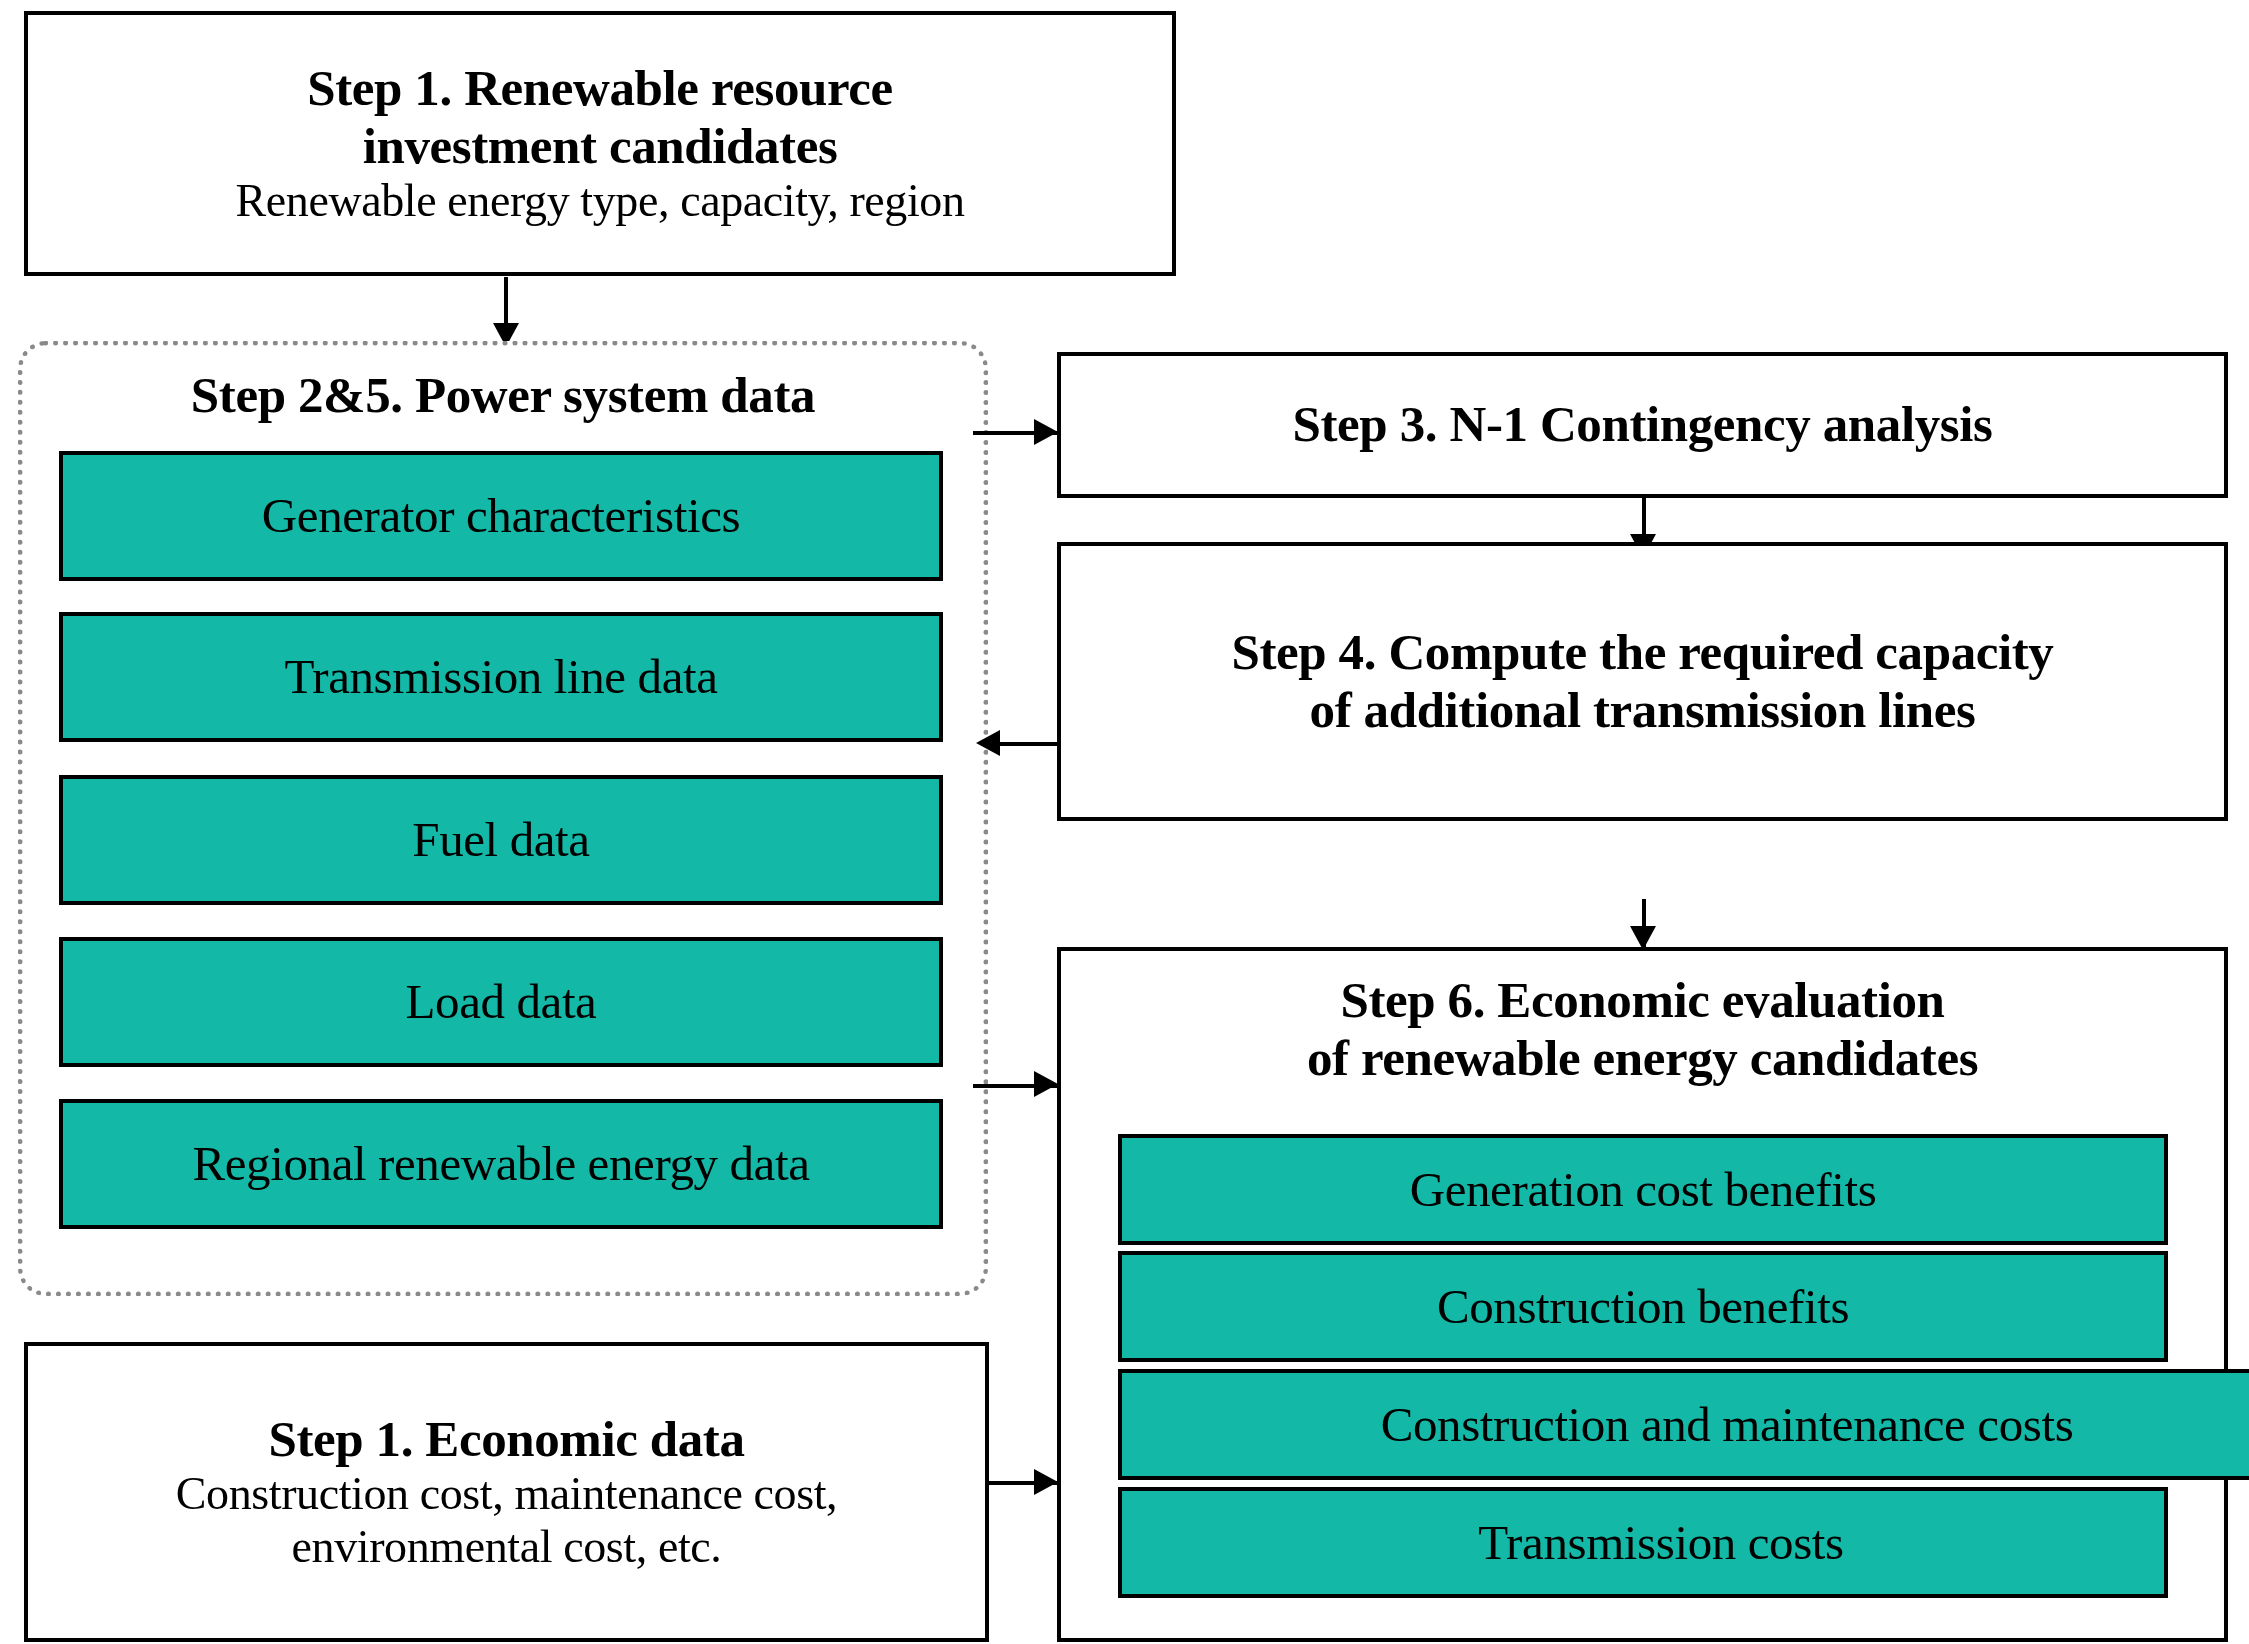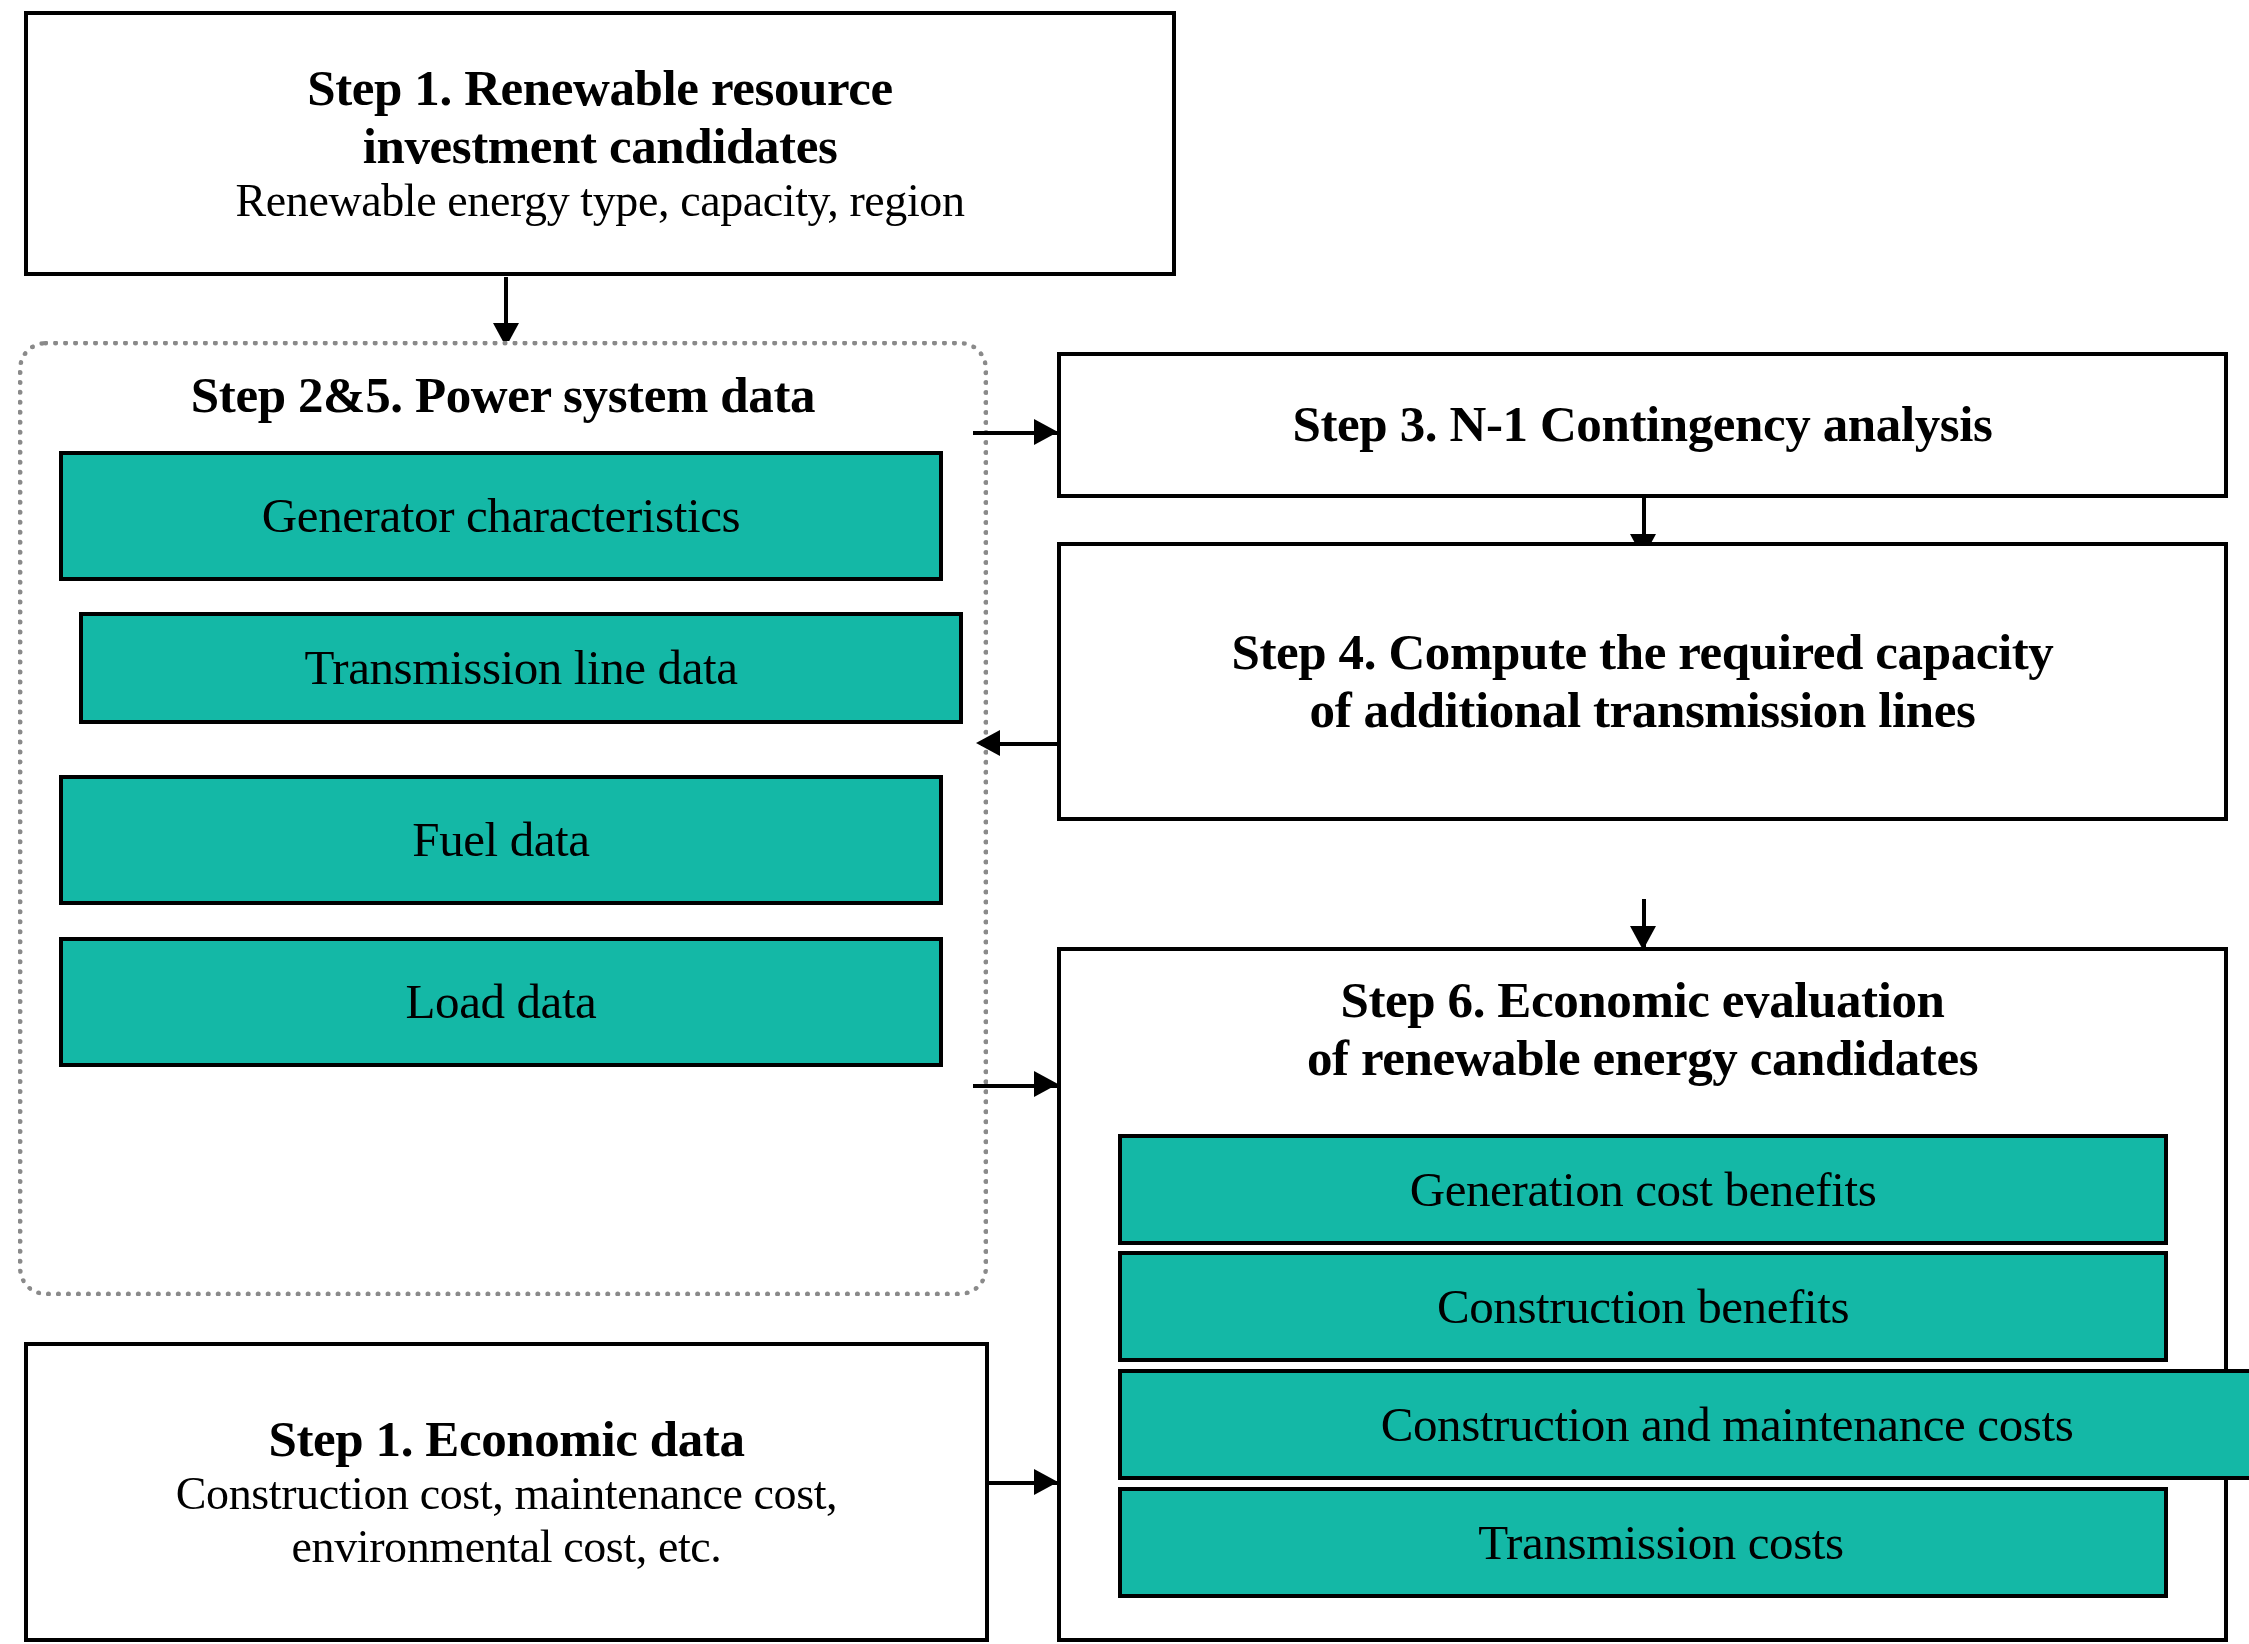--- a/index.html
+++ b/index.html
@@ -115,32 +115,35 @@
   <div class="arrow-head arrow-down" style="left:493px; top:323px;"></div>
 
   <div class="dotted-box" style="left:18px; top:341px; width:970px; height:955px;"></div>
 
   <div class="title" style="position:absolute; left:18px; top:367px; width:970px; text-align:center;">Step 2&amp;5. Power system data</div>
 
   <div class="subbox" style="left:59px; top:451px; width:884px; height:130px;">
     <span class="itemtext">Generator characteristics</span>
   </div>
 
-  <div class="subbox" style="left:59px; top:612px; width:884px; height:112px;margin-left:20px;">
+  <div class="subbox" style="left:59px; top:612px; width:884px; height:130px;">
     <span class="itemtext">Transmission line data</span>
   </div>
 
   <div class="subbox" style="left:59px; top:775px; width:884px; height:130px;">
     <span class="itemtext">Fuel data</span>
   </div>
 
   <div class="subbox" style="left:59px; top:937px; width:884px; height:130px;">
     <span class="itemtext">Load data</span>
   </div>
 
+  <div class="subbox" style="left:59px; top:1099px; width:884px; height:130px;">
+    <span class="itemtext">Regional renewable energy data</span>
+  </div>
 
   <div class="box" style="left:24px; top:1342px; width:965px; height:300px; padding:8px 14.6px;">
     <div class="title">Step 1. Economic data</div>
     <div class="sub">Construction cost, maintenance cost,</div>
     <div class="sub">environmental cost, etc.</div>
   </div>
 
   <div class="box" style="left:1057px; top:352px; width:1171px; height:146px; padding:4.9px 14.6px;">
     <div class="title">Step 3. N-1 Contingency analysis</div>
   </div>

